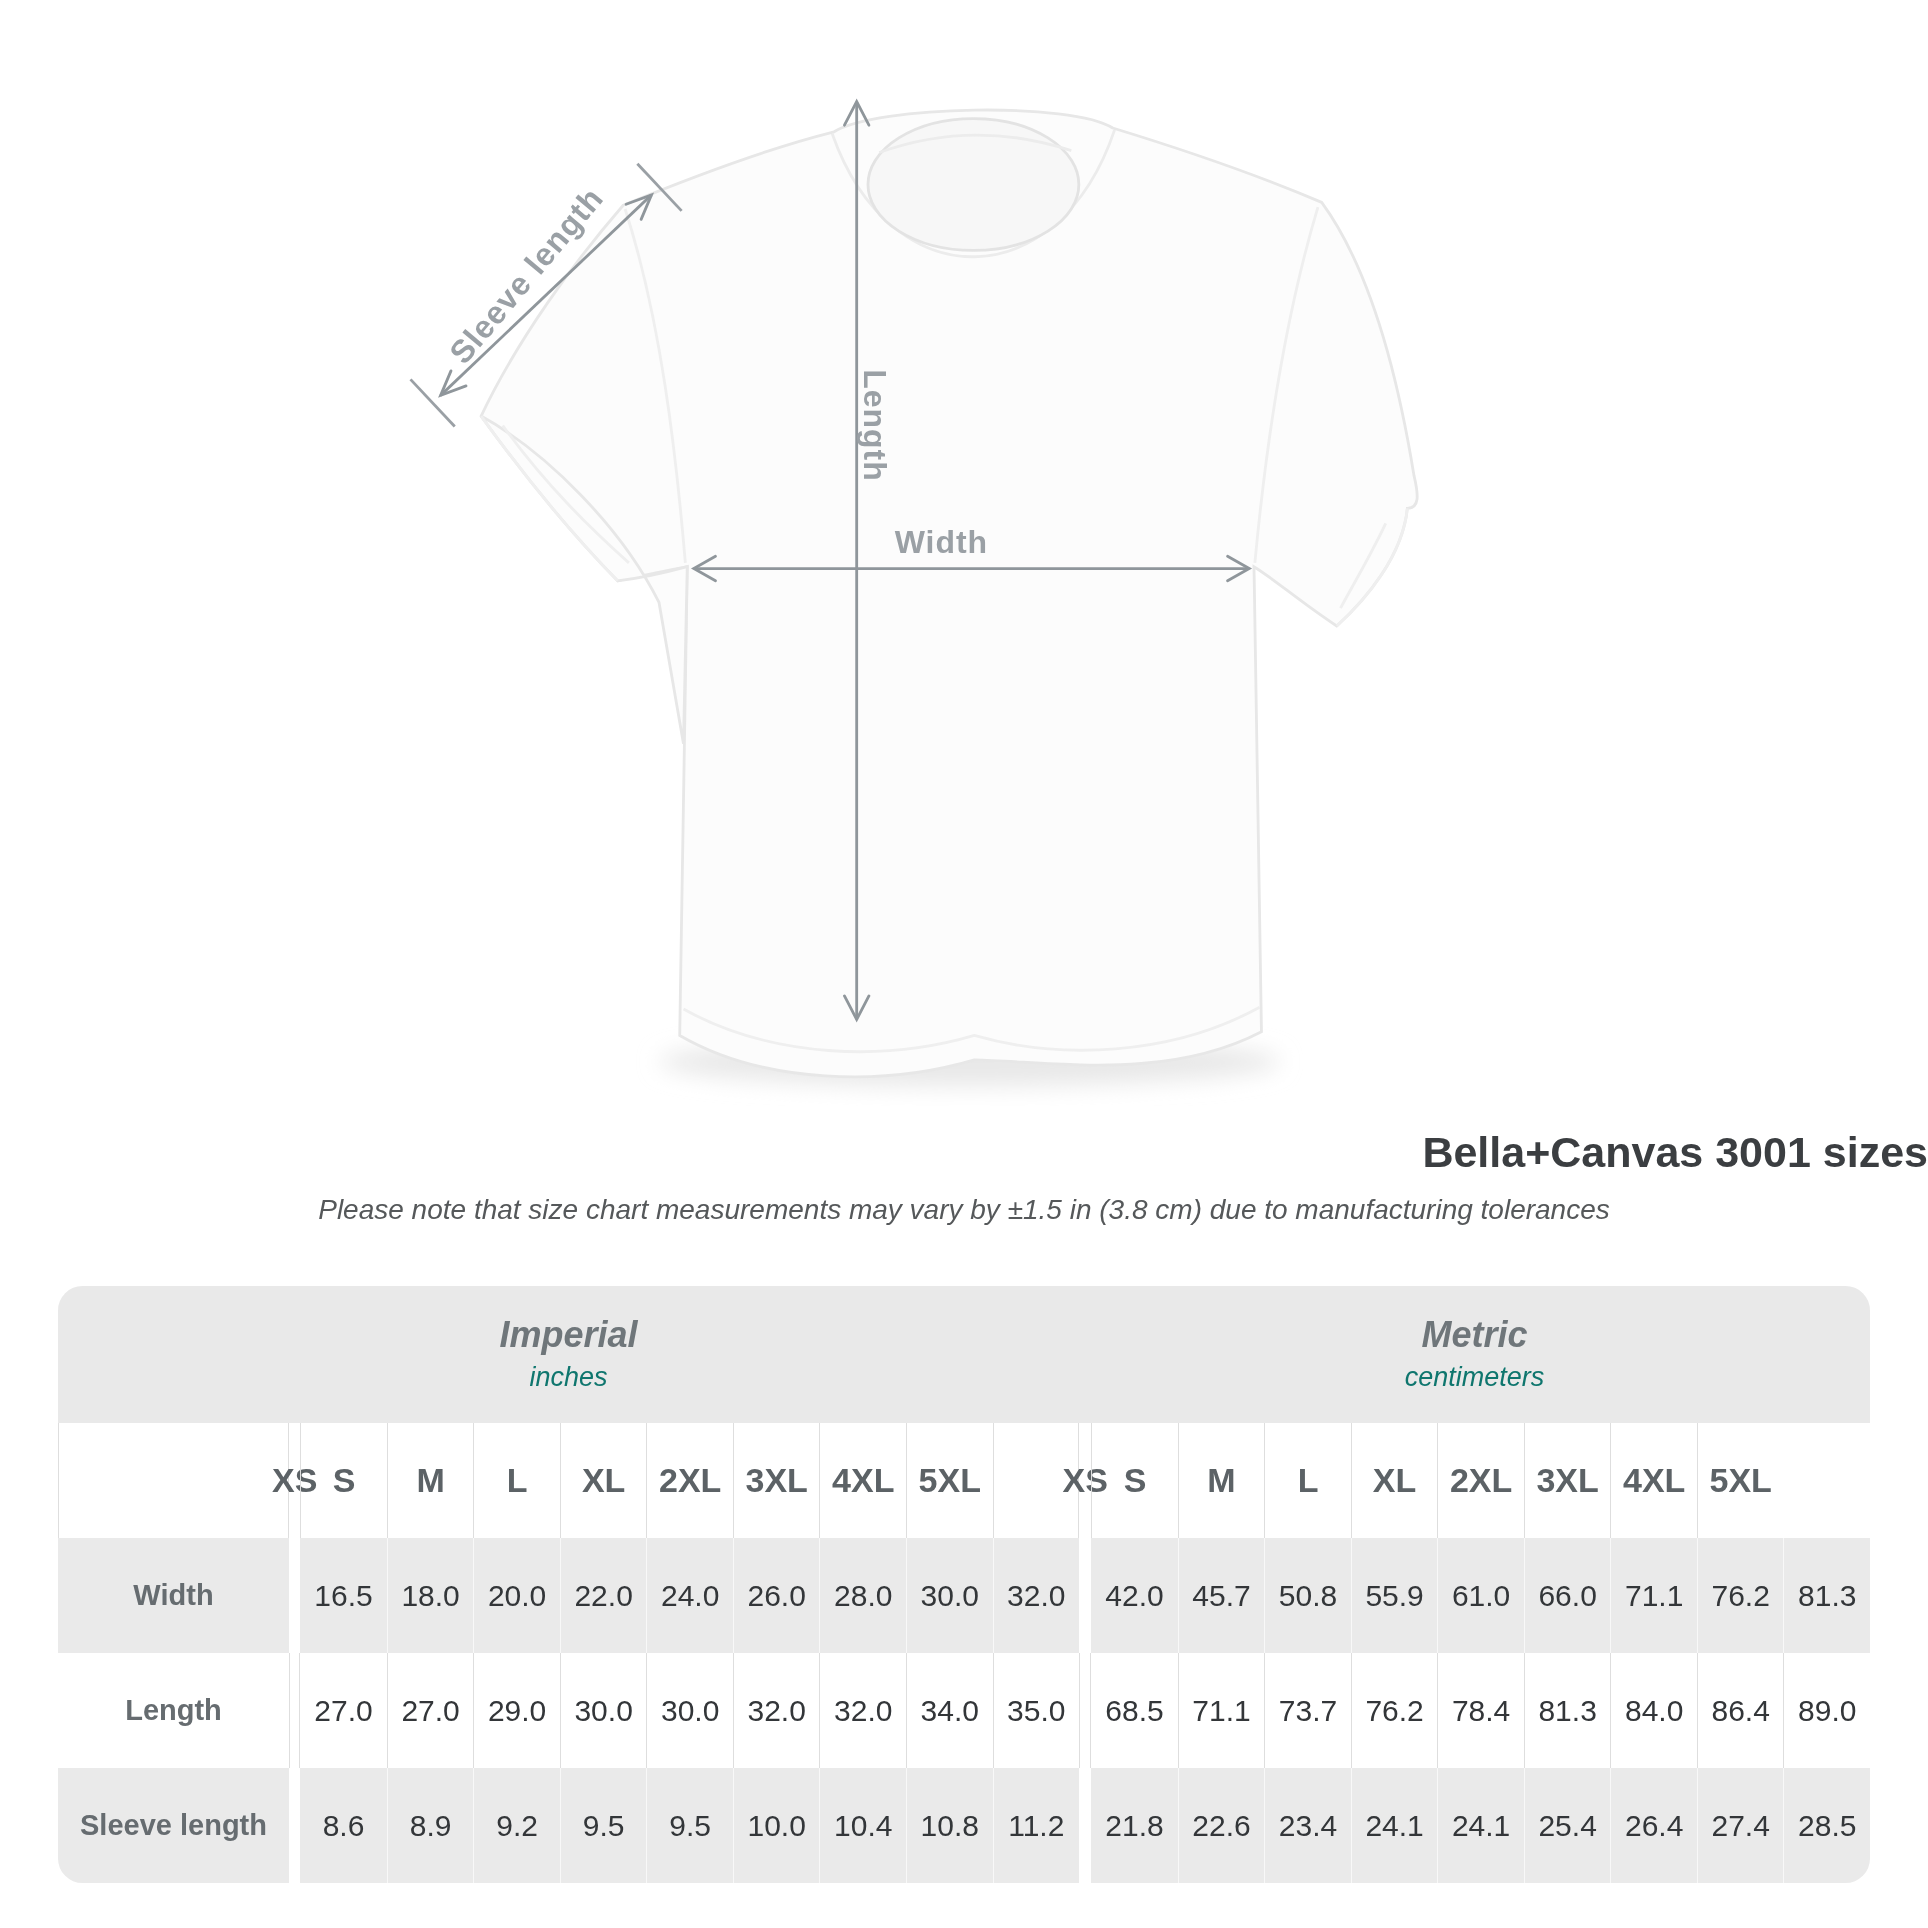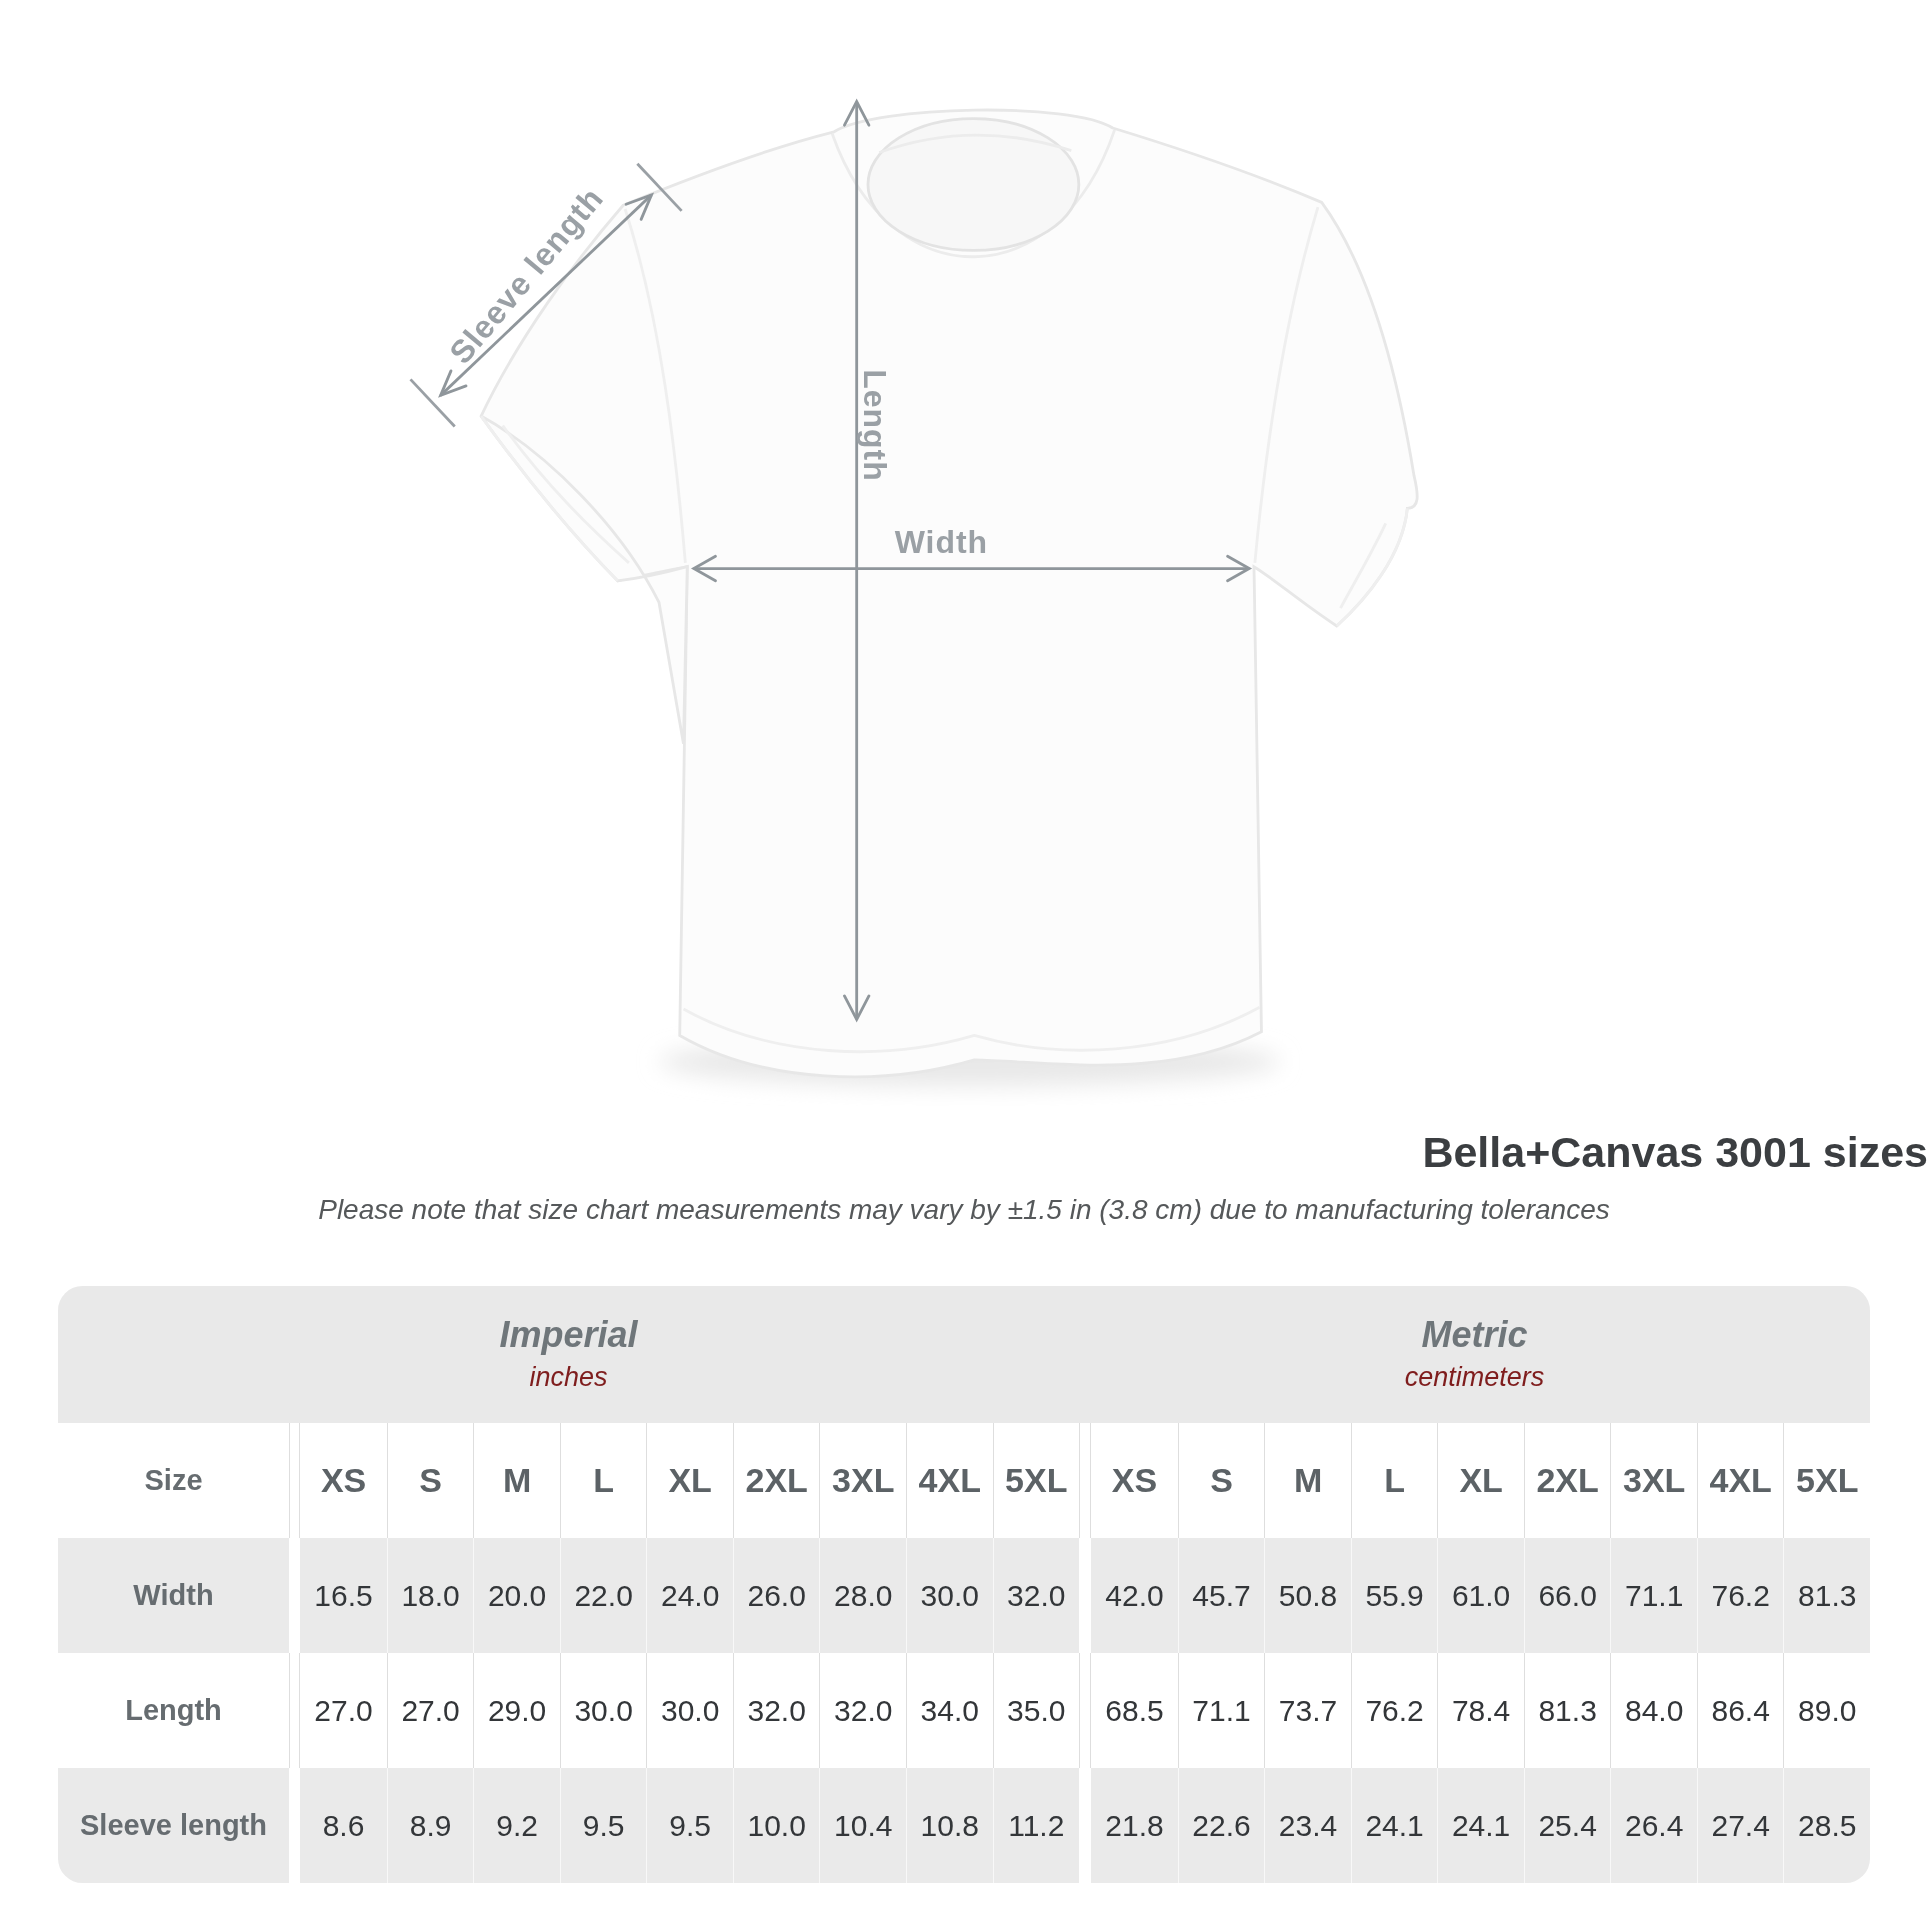--- a/index.html
+++ b/index.html
@@ -22,21 +22,21 @@
   .page-title{margin:0;font-size:43px;line-height:53px;font-weight:bold;color:#3b3e41;text-align:right;}
   .page-subtitle{margin:13px 0 0 0;font-size:28px;line-height:36px;font-style:italic;color:#55585a;}
   
   .size-table{
     position:absolute;left:58px;top:1286px;width:1812px;height:597px;
     border-radius:24.5px;overflow:hidden;background:#ffffff;
   }
   .band{height:137px;background:#e9e9e9;display:grid;grid-template-columns:1021px 791px;}
   .band .group{display:flex;flex-direction:column;align-items:center;justify-content:center;}
   .g-label{font-size:36px;font-weight:bold;font-style:italic;color:#6f767a;line-height:41px;}
-  .g-sub{font-size:27px;font-style:italic;color:#7f1d1d;line-height:36px;margin-top:3.8px;}
+  .g-sub{font-size:27px;font-style:italic;color:#0f766e;line-height:36px;margin-top:3.8px;}
   .t-row{
     display:grid;height:115px;
     grid-template-columns:231px 11.3px repeat(9,1fr) 12.2px repeat(9,1fr);
   }
   .row-white{background:#ffffff;}
   .row-gray{background:#eaeaea;}
   .cell,.label-cell,.spacer{height:100%;display:flex;align-items:center;justify-content:center;}
   .cell{font-size:30px;color:#333639;}
   .header-row .cell{font-weight:bold;color:#5c6266;font-size:34px;}
   .label-cell{font-weight:bold;color:#666c70;font-size:29px;}
@@ -133,21 +133,20 @@
         <div class="g-label">Imperial</div>
         <div class="g-sub">inches</div>
       </div>
       <div class="group">
         <div class="g-label">Metric</div>
         <div class="g-sub">centimeters</div>
       </div>
     </div>
     <div id="size-table-grid">
         <div class="t-row row-white header-row">
-          <div class="label-cell">Size</div>
           <div class="spacer"></div>
           <div class="cell">XS</div>
           <div class="cell sep">S</div>
           <div class="cell sep">M</div>
           <div class="cell sep">L</div>
           <div class="cell sep">XL</div>
           <div class="cell sep">2XL</div>
           <div class="cell sep">3XL</div>
           <div class="cell sep">4XL</div>
           <div class="cell sep">5XL</div>

